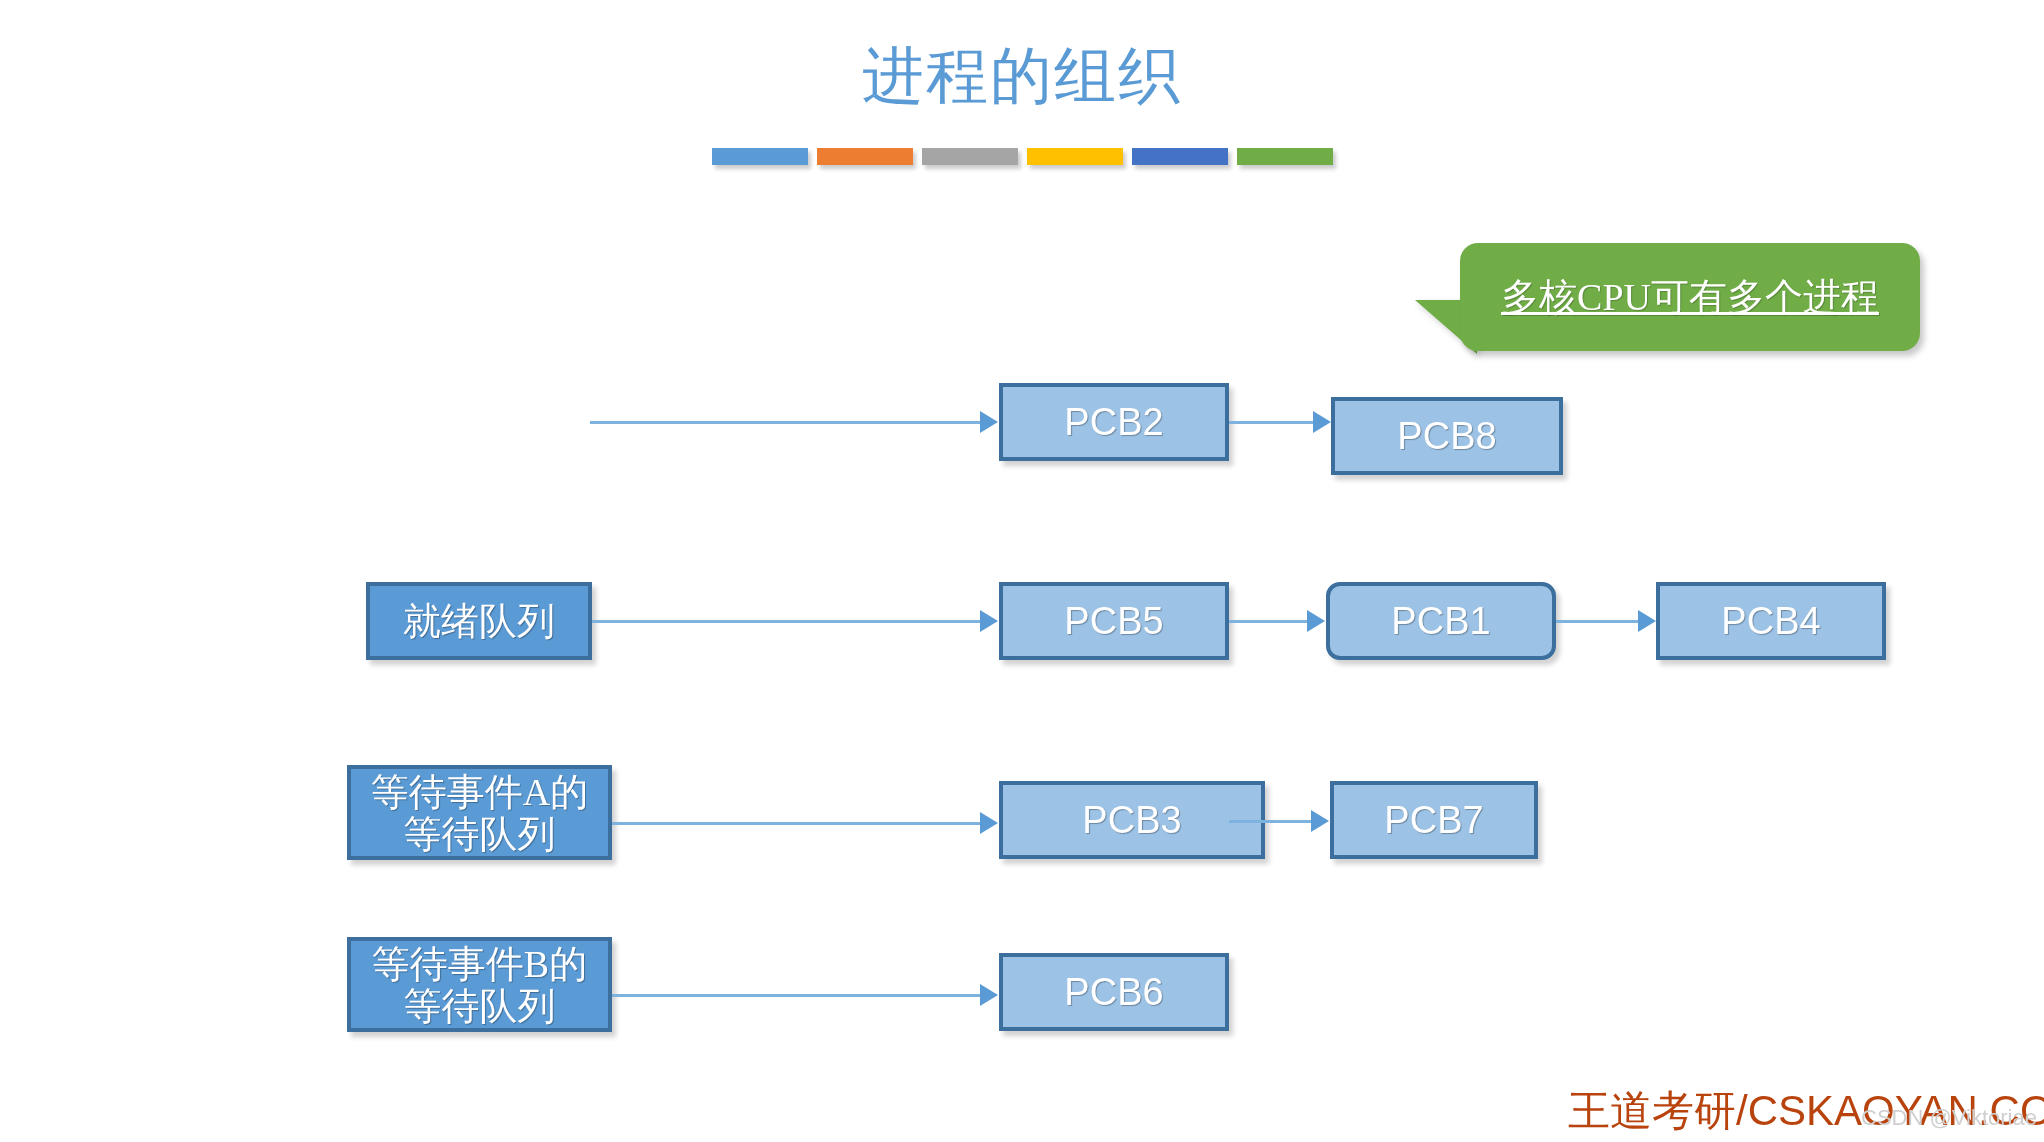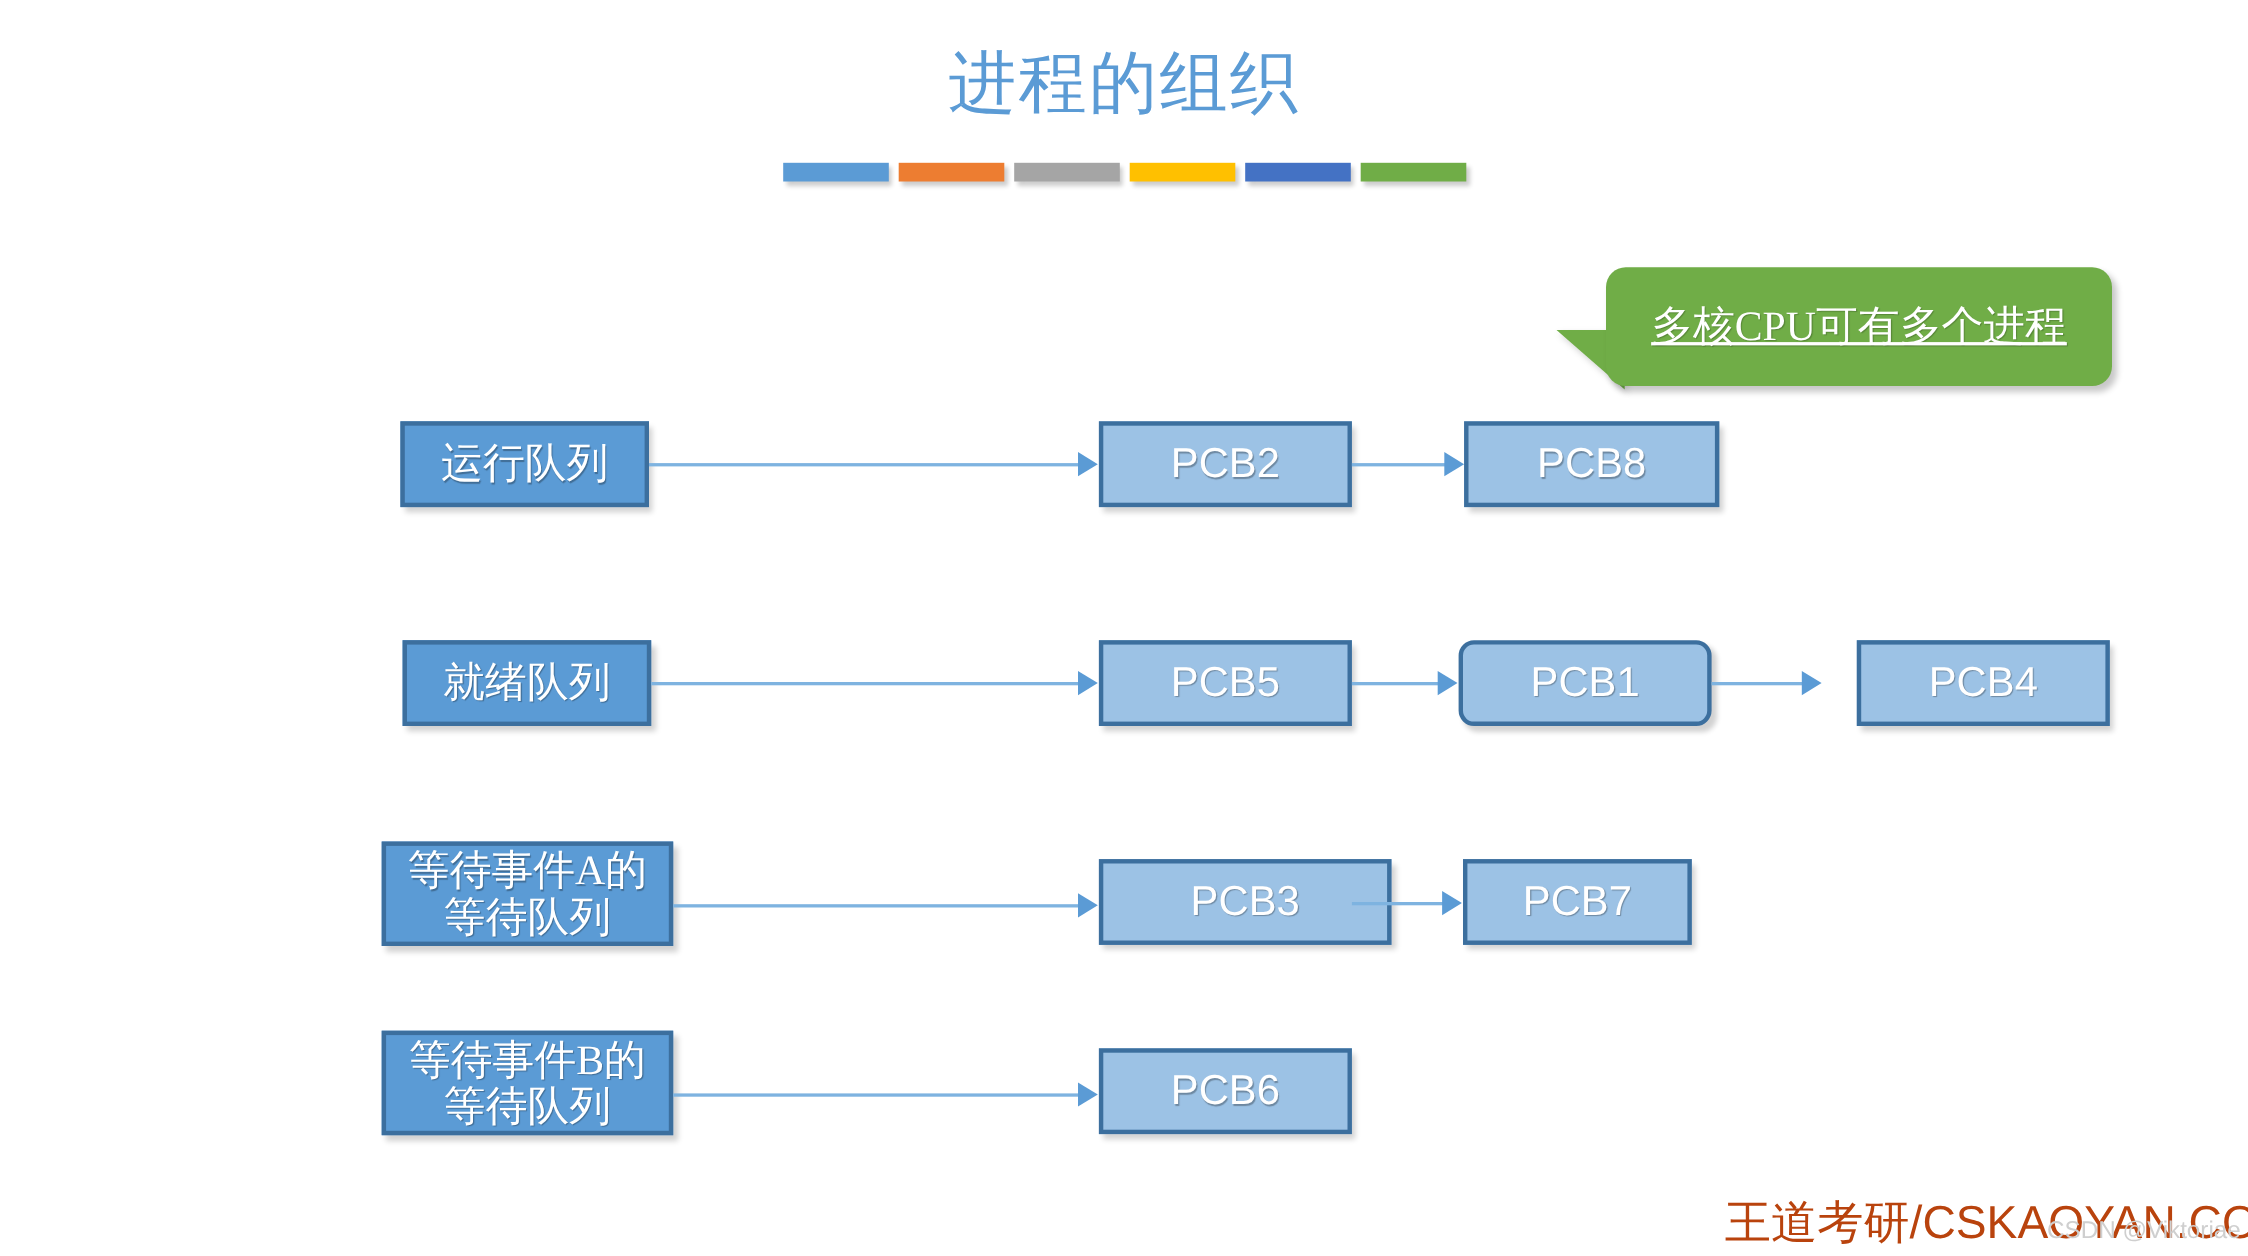--- a/index.html
+++ b/index.html
@@ -174,48 +174,47 @@
     <div class="accent-bar" style="background:#70ad47"></div>
   </div>
 
   <div class="callout-tail"></div>
   <div class="callout">
     <div class="callout-line">多核CPU可有多个进程</div>
   </div>
 
   <div class="diagram">
 
-    <div class="node queue" style="left:364px; top:383px; width:226px; height:78px;">运行队列</div>
 
     <div class="connector" style="left:590px; top:421px; width:400px;"></div>
     <div class="arrowhead" style="left:980px; top:411px;"></div>
 
     <div class="node pcb" style="left:999px; top:383px; width:230px; height:78px;">PCB2</div>
 
     <div class="connector" style="left:1229px; top:421px; width:94px;"></div>
     <div class="arrowhead" style="left:1313px; top:411px;"></div>
 
-    <div class="node pcb" style="left:1331px; top:383px; width:232px; height:78px;">PCB8</div>
+    <div class="node pcb" style="left:1331px; top:397px; width:232px; height:78px;">PCB8</div>
 
     <div class="node queue" style="left:366px; top:582px; width:226px; height:78px;">就绪队列</div>
 
     <div class="connector" style="left:592px; top:620px; width:398px;"></div>
     <div class="arrowhead" style="left:980px; top:610px;"></div>
 
     <div class="node pcb" style="left:999px; top:582px; width:230px; height:78px;">PCB5</div>
 
     <div class="connector" style="left:1229px; top:620px; width:88px;"></div>
     <div class="arrowhead" style="left:1307px; top:610px;"></div>
 
     <div class="node pcb" style="left:1326px; top:582px; width:230px; height:78px;border-radius:14px;">PCB1</div>
 
     <div class="connector" style="left:1556px; top:620px; width:92px;"></div>
     <div class="arrowhead" style="left:1638px; top:610px;"></div>
 
-    <div class="node pcb" style="left:1656px; top:582px; width:230px; height:78px;margin-left:32px;">PCB4</div>
+    <div class="node pcb" style="left:1656px; top:582px; width:230px; height:78px;">PCB4</div>
 
     <div class="node queue" style="left:347px; top:765px; width:265px; height:95px; flex-direction:column;">
       <span>等待事件A的</span>
       <span>等待队列</span>
     </div>
 
     <div class="connector" style="left:612px; top:822px; width:378px;"></div>
     <div class="arrowhead" style="left:980px; top:812px;"></div>
 
     <div class="node pcb" style="left:999px; top:781px; width:266px; height:78px;">PCB3</div>

